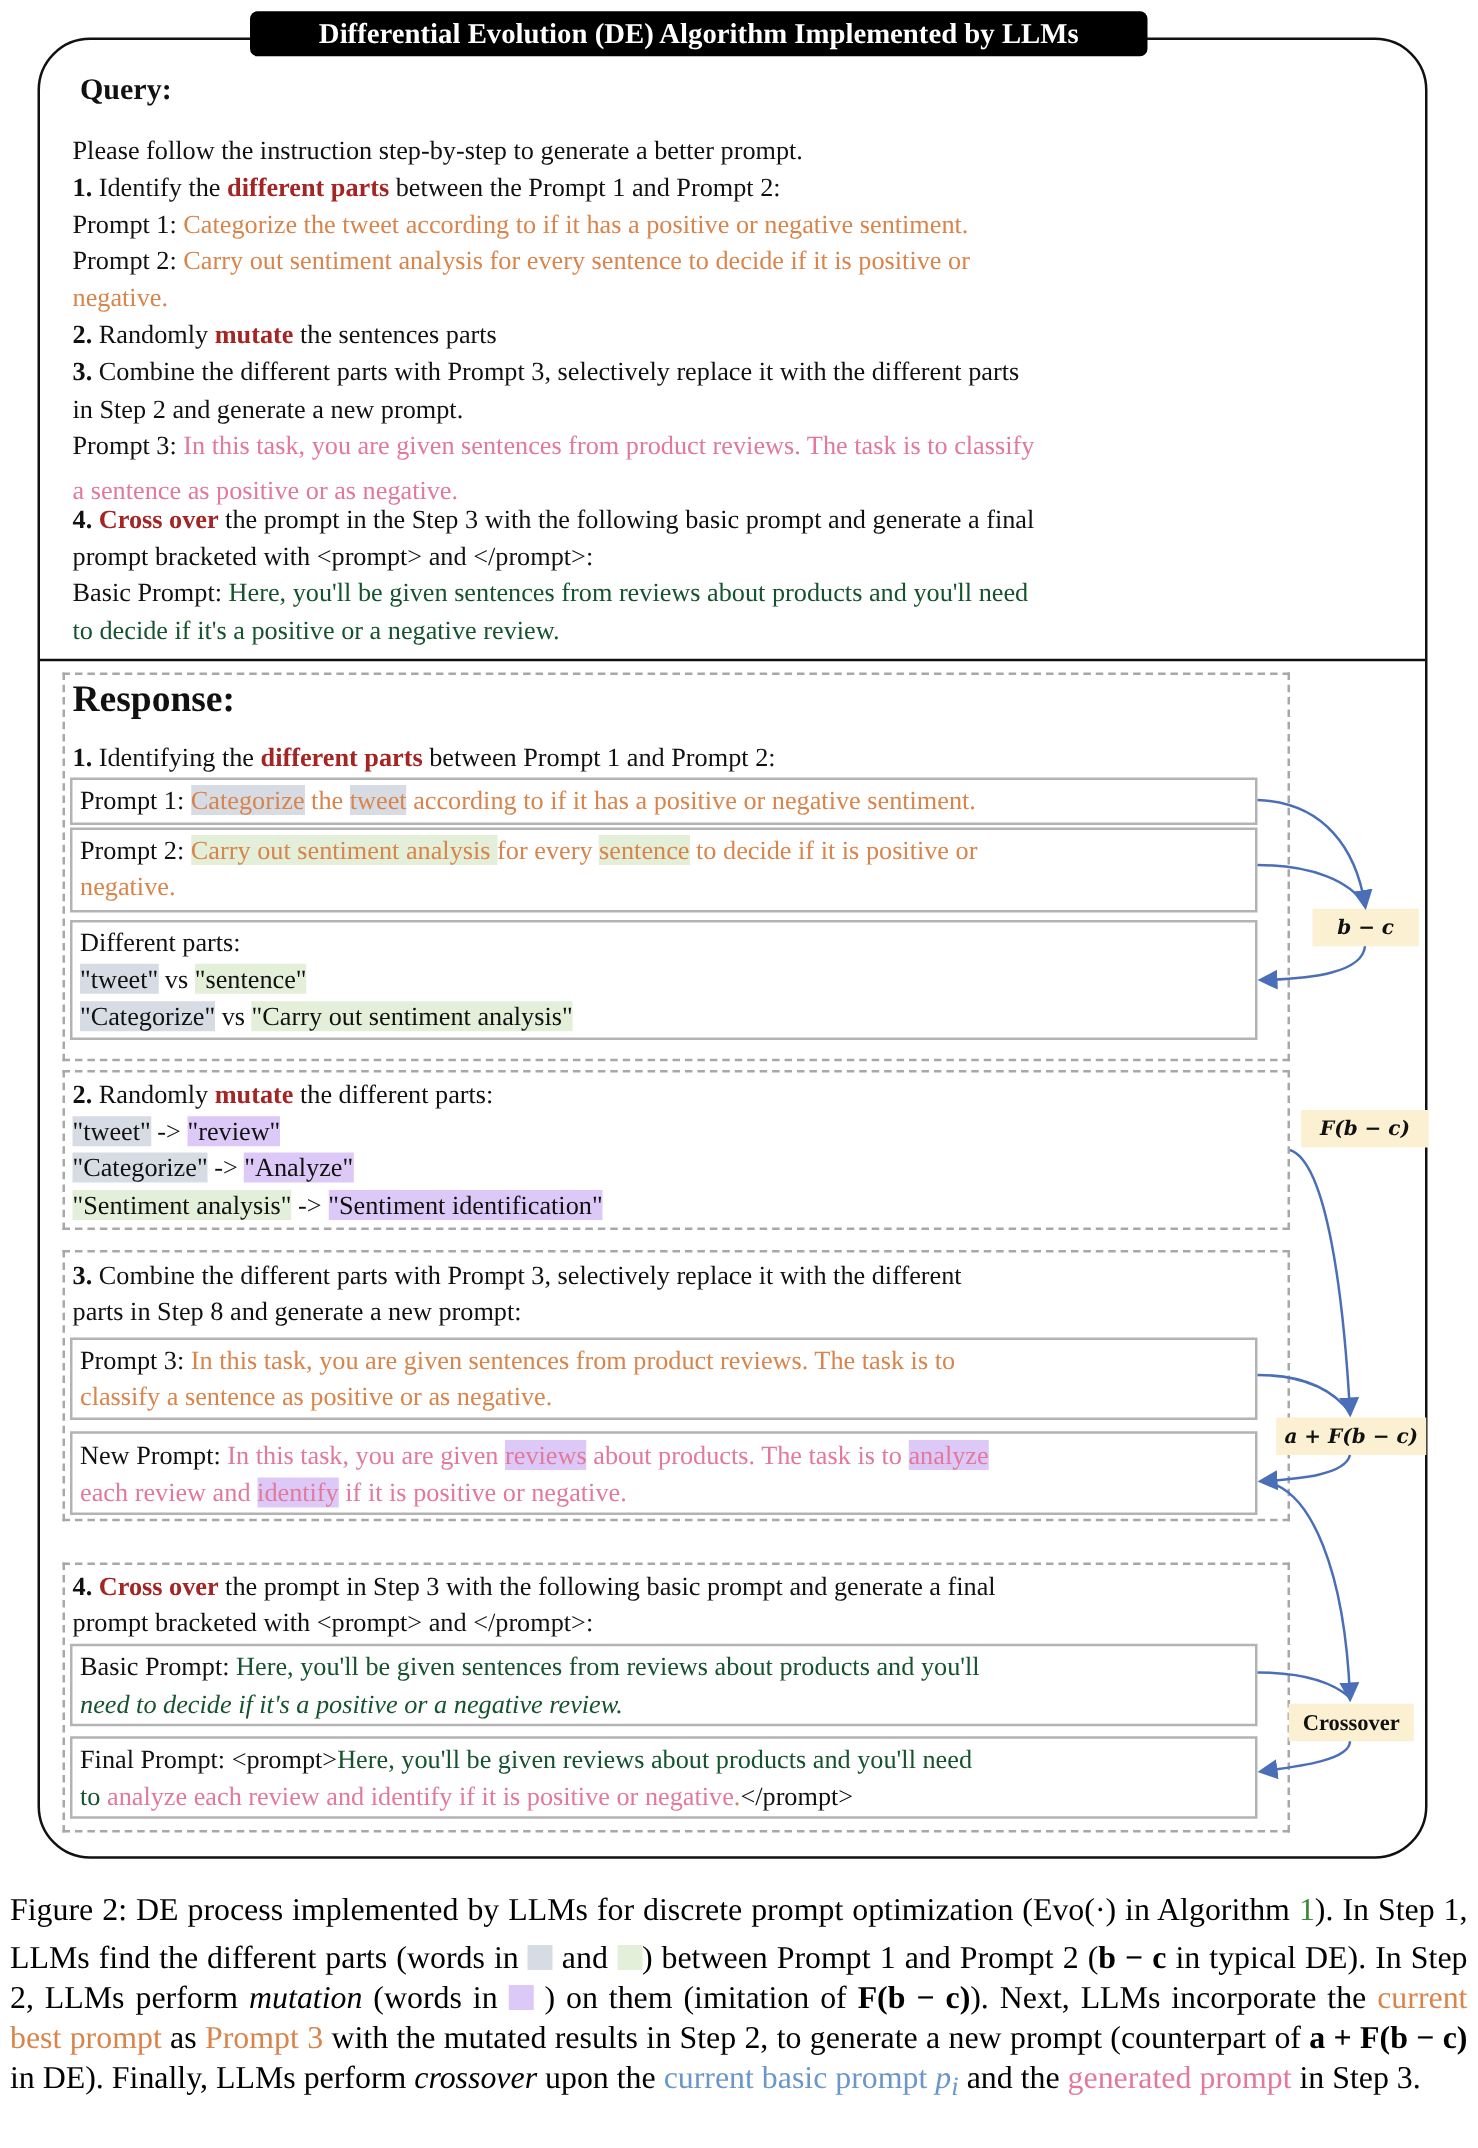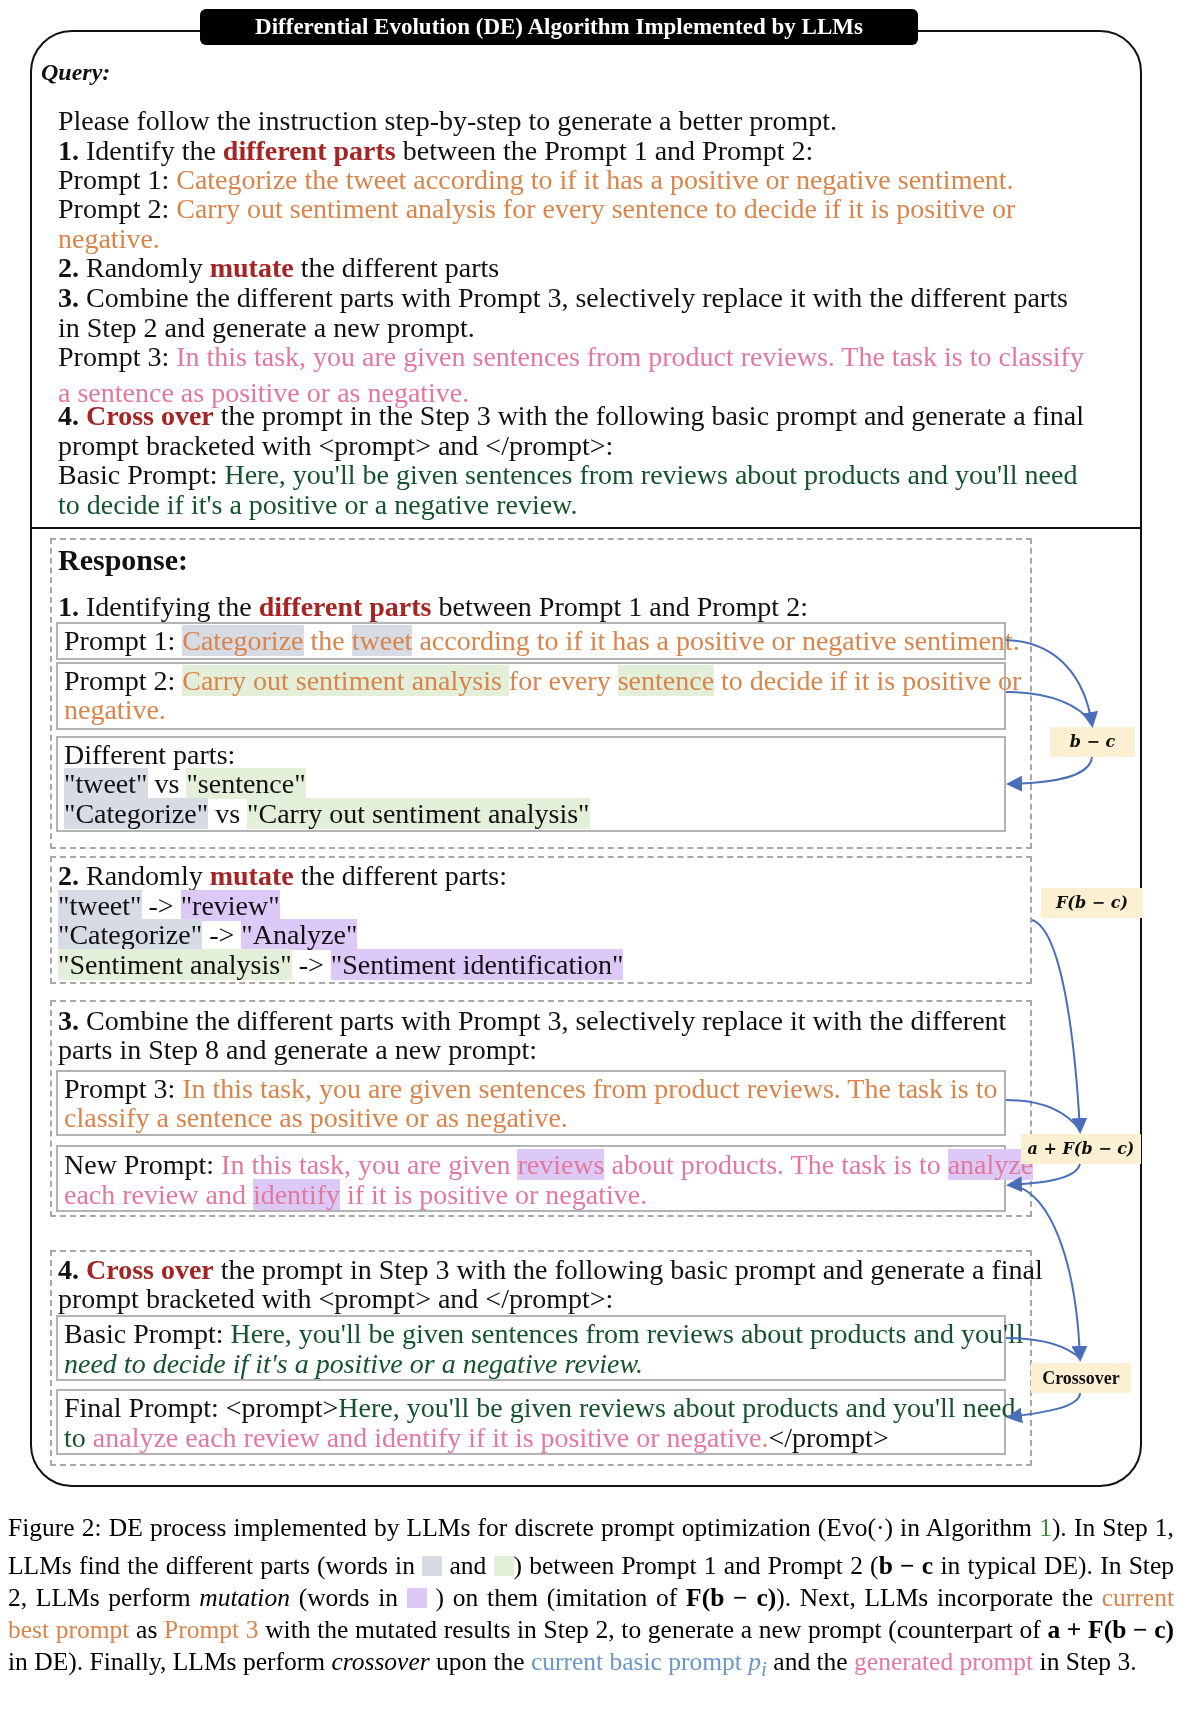--- a/index.html
+++ b/index.html
@@ -5,21 +5,21 @@
   html, body { margin: 0; padding: 0; background: #ffffff; }
   body { width: 1182px; height: 1718px; position: relative; overflow: hidden;
          font-family: "DejaVu Serif", "Liberation Serif", serif; color: #111; }
   .frame { position: absolute; left: 30px; top: 30px; width: 1112px; height: 1457px;
            border: 2.5px solid #111; border-radius: 42px; box-sizing: border-box; }
   .title-pill { position: absolute; left: 200px; top: 9px; width: 718px; height: 36px;
                 background: #000; color: #fff; border-radius: 6px; text-align: center;
                 font-family: "Liberation Serif", serif; font-weight: bold; font-size: 23px; line-height: 36px; }
   .divider { position: absolute; left: 31px; top: 527px; width: 1110px; height: 0; border-top: 2.5px solid #111; }
 
-  .txt { position: absolute; font-family: "Liberation Serif", serif; font-size: 28px; line-height: 29.5px; white-space: nowrap; }
+  .txt { position: absolute; font-family: "Liberation Serif", serif; font-size: 21px; line-height: 29.5px; white-space: nowrap; }
   .h { font-weight: bold; }
   .red { color: #a52424; font-weight: bold; text-align: right; }
   .orange { color: #d9844a; }
   .pink { color: #e2799b; }
   .blue { color: #14532d; }
   .gray-hl { background: #d6dbe4; margin-top: 12px; }
   .green-hl { background: #e3efd9; }
   .purple-hl { background: #ddc9f7; }
 
   .dbox { position: absolute; border: 2px dashed #a8a8a8; box-sizing: border-box; }
@@ -39,27 +39,27 @@
   .caption .cg { color: #3a8a3a; }
   .sw { display: inline-block; width: 20px; height: 20px; vertical-align: -2px; }
 </style>
 </head>
 <body>
 
 <div class="frame"></div>
 <div class="title-pill">Differential Evolution (DE) Algorithm Implemented by LLMs</div>
 <div class="divider"></div>
 
-<div class="txt h" style="left:41px; top:58px; font-size:24px;font-style:italic;">Query:</div>
+<div class="txt h" style="left:64px; top:58px; font-size:24px;">Query:</div>
 <div class="txt" style="left:58px; top:106px;">Please follow the instruction step-by-step to generate a better prompt.</div>
 <div class="txt" style="left:58px; top:136px;"><b>1.</b><span> Identify the </span><span class="red">different parts</span><span> between the Prompt 1 and Prompt 2:</span></div>
 <div class="txt" style="left:58px; top:165px;"><span>Prompt 1: </span><span class="orange">Categorize the tweet according to if it has a positive or negative sentiment.</span></div>
 <div class="txt" style="left:58px; top:194px;"><span>Prompt 2: </span><span class="orange">Carry out sentiment analysis for every sentence to decide if it is positive or</span></div>
 <div class="txt orange" style="left:58px; top:224px;">negative.</div>
-<div class="txt" style="left:58px; top:253px;"><b>2.</b><span> Randomly </span><span class="red">mutate</span><span> the different parts</span></div>
+<div class="txt" style="left:58px; top:253px;"><b>2.</b><span> Randomly </span><span class="red">mutate</span><span> the sentences parts</span></div>
 <div class="txt" style="left:58px; top:283px;"><b>3.</b><span> Combine the different parts with Prompt 3, selectively replace it with the different parts</span></div>
 <div class="txt" style="left:58px; top:313px;">in Step 2 and generate a new prompt.</div>
 <div class="txt" style="left:58px; top:342px;"><span>Prompt 3: </span><span class="pink">In this task, you are given sentences from product reviews. The task is to classify</span></div>
 <div class="txt pink" style="left:58px; top:378px;">a sentence as  positive or as negative.</div>
 <div class="txt" style="left:58px; top:401px;"><b>4.</b><span> </span><span class="red">Cross over</span><span> the prompt in the Step 3 with the following basic prompt and generate a final</span></div>
 <div class="txt" style="left:58px; top:431px;">prompt bracketed with &lt;prompt&gt; and &lt;/prompt&gt;:</div>
 <div class="txt" style="left:58px; top:460px;"><span>Basic Prompt: </span><span class="blue">Here, you'll be given sentences from reviews about products and you'll need</span></div>
 <div class="txt blue" style="left:58px; top:490px;text-align:center;">to decide if it's a positive or a negative review.</div>
 
 <div class="dbox" style="left:50px; top:538px; width:982px; height:311px;"></div>

